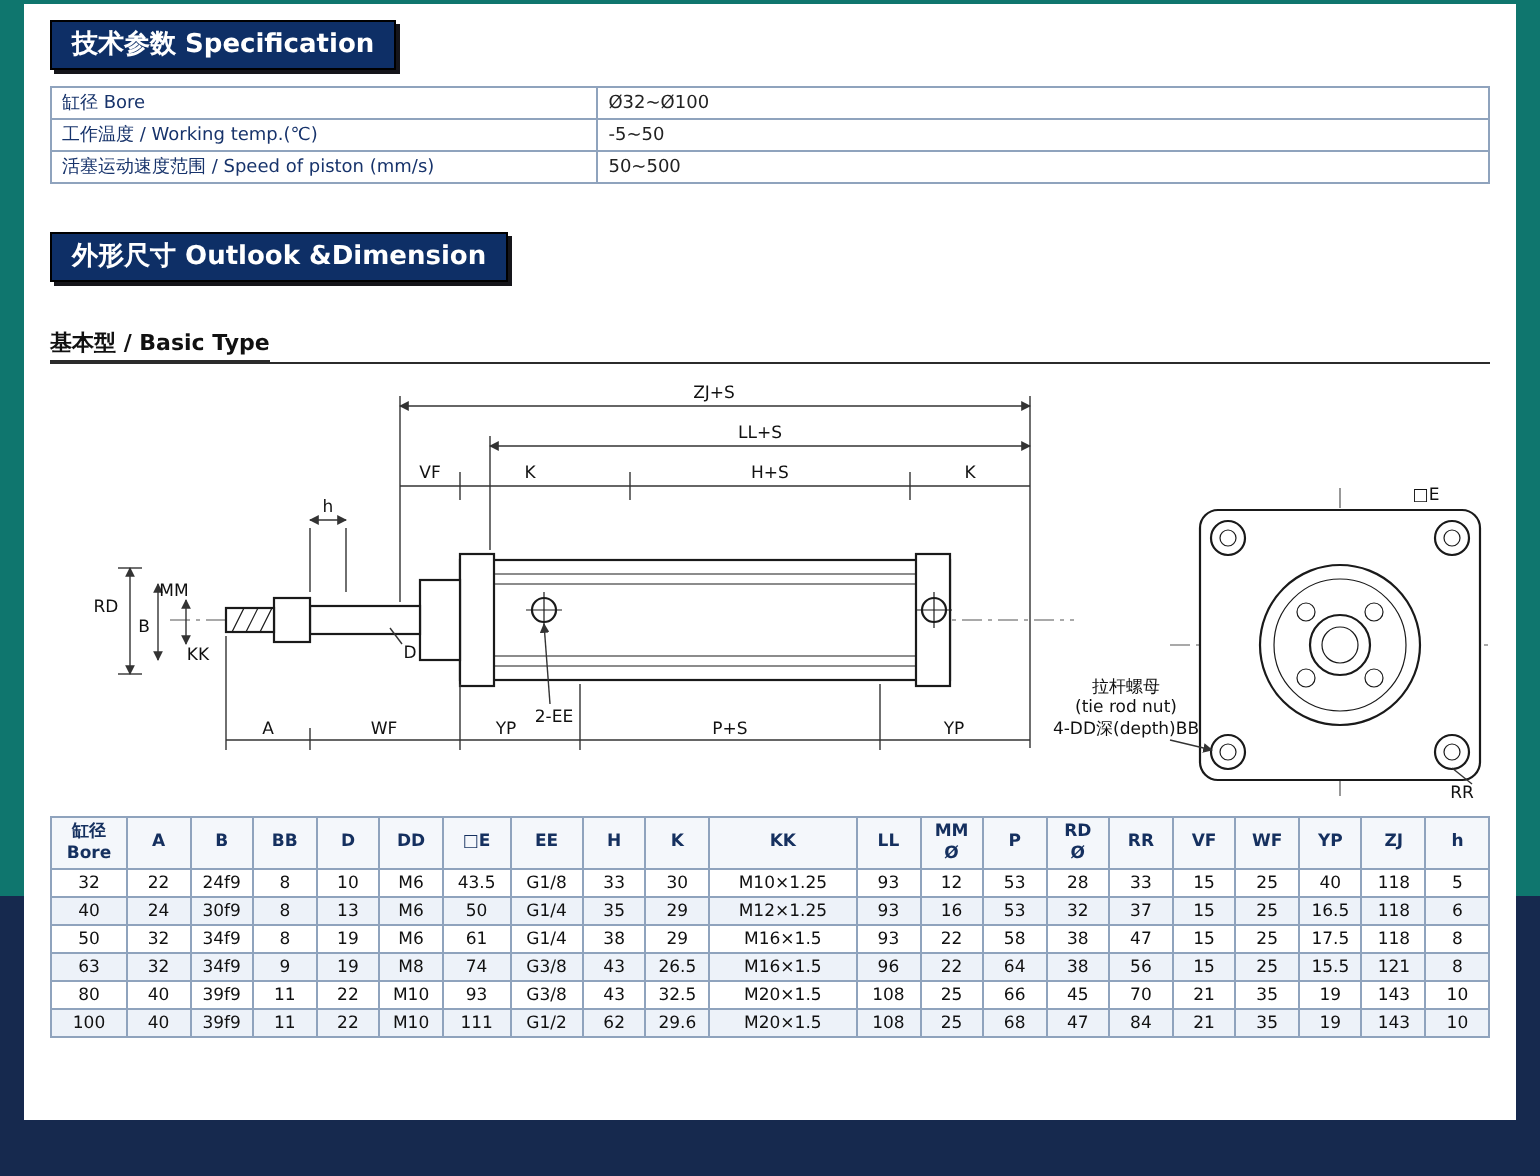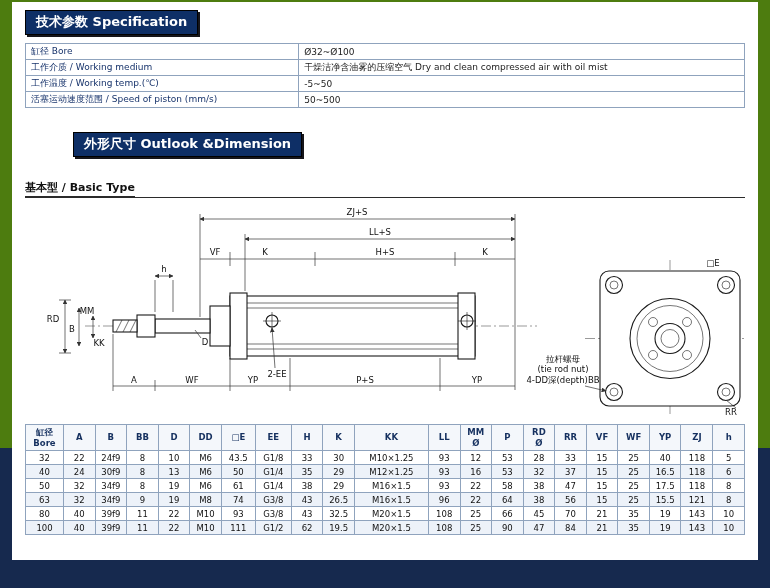--- a/index.html
+++ b/index.html
@@ -1,26 +1,26 @@
 <!DOCTYPE html>
 <html><head>
 <meta charset="utf-8">
 <style>
   * { margin:0; padding:0; box-sizing:border-box; }
   html,body { width:770px; height:588px; }
   body { font-family:"DejaVu Sans","Liberation Sans",sans-serif; background:#16294e; }
-  .page { width:770px; height:448px; background:#4d7c0f; padding:2px 12px 0 12px; }
+  .page { width:770px; height:448px; background:#0f766e; padding:2px 12px 0 12px; }
   .content { background:#fff; height:558px; padding:5px 13px 0 13px; overflow:hidden; }
 
   .title-box {
     display:inline-block; background:#0e2f66; color:#fff; font-weight:bold;
     font-size:13px; padding:2px 10px 3px; border:1px solid #000;
     box-shadow:2px 2px 0 #15151a; margin:3px 0 6px 0;
   }
-  .mt { margin-top:24px;margin-left:48px; }
+  .mt { margin-top:24px; }
 
   .spec-table { width:100%; border-collapse:collapse; font-size:9px; margin-top:2px; }
   .spec-table td { border:1px solid #8fa3bd; padding:1px 5px; height:15px; }
   .spec-table td.lbl { color:#17336b; width:38%; }
   .spec-table td.val { text-align:left; color:#222; }
 
   .subtitle-row { border-bottom:1.5px solid #2b2b2b; margin-top:13px; padding-bottom:2px; }
   .subtitle { font-weight:bold; font-size:11px; color:#111; border-bottom:1.5px solid #2b2b2b; padding-bottom:2px; }
 
   .drawing { display:block; margin-top:6px; }
@@ -43,24 +43,20 @@
 
     <div class="title-box">
       <span>技术参数 Specification</span>
     </div>
 
     <table class="spec-table">
       <tbody>
         <tr>
           <td class="lbl">缸径 Bore</td>
           <td class="val">Ø32~Ø100</td>
-        </tr>
-        <tr>
-          <td class="lbl">工作介质 / Working medium</td>
-          <td class="val">干燥洁净含油雾的压缩空气 Dry and clean compressed air with oil mist</td>
         </tr>
         <tr>
           <td class="lbl">工作温度 / Working temp.(℃)</td>
           <td class="val">-5~50</td>
         </tr>
         <tr>
           <td class="lbl">活塞运动速度范围 / Speed of piston (mm/s)</td>
           <td class="val">50~500</td>
         </tr>
       </tbody>
@@ -360,25 +356,25 @@
           <tr>
             <td>100</td>
             <td>40</td>
             <td>39f9</td>
             <td>11</td>
             <td>22</td>
             <td>M10</td>
             <td>111</td>
             <td>G1/2</td>
             <td>62</td>
-            <td>19.5</td>
+            <td>29.6</td>
             <td>M20×1.5</td>
             <td>108</td>
             <td>25</td>
-            <td>90</td>
+            <td>68</td>
             <td>47</td>
             <td>84</td>
             <td>21</td>
             <td>35</td>
             <td>19</td>
             <td>143</td>
             <td>10</td>
           </tr>
         </tbody>
     </table>

